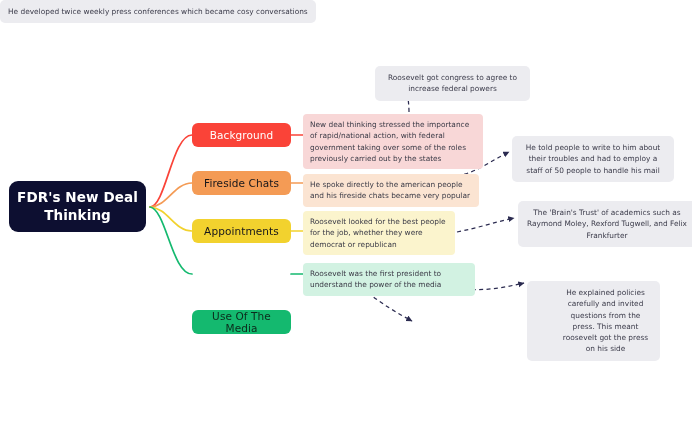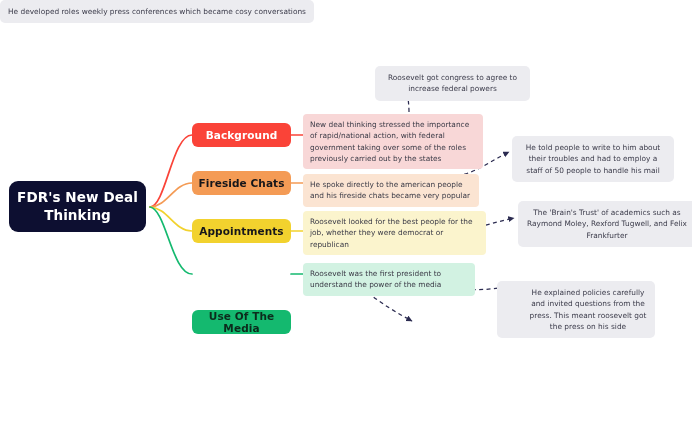--- a/index.html
+++ b/index.html
@@ -52,21 +52,21 @@
   }
 
   
   .branch {
     height: 24px;
     border-radius: 6px;
     display: flex;
     align-items: center;
     justify-content: center;
     font-size: 10.5px;
-    font-weight: bold;
+    font-weight: normal;
     color: #16161a;
     letter-spacing: .1px;
     text-align: center;
     padding: 0 6px;
   }
   #branch-0 { left: 192px; top: 123px; width: 99px; background: #fa4338; color:#ffffff; }
   #branch-1 { left: 192px; top: 171px; width: 99px; background: #f49b55; }
   #branch-2 { left: 192px; top: 219px; width: 99px; background: #f2d22e; }
   #branch-3 { left: 192px; top: 262px; width: 99px; background: #14b96f; color:#0c2b1c;margin-top:48px; }
 
@@ -74,38 +74,38 @@
   .note {
     border-radius: 4px;
     font-size: 7.4px;
     line-height: 1.52;
     color: #3a3a46;
     padding: 5px 7px;
     box-sizing: border-box;
   }
   #note-0 { left: 303px; top: 114px; width: 180px; background: #f8d7d7; }
   #note-1 { left: 303px; top: 174px; width: 176px; background: #fbe4d2; }
-  #note-2 { left: 303px; top: 211px; width: 183px; background: #fbf4cd; }
+  #note-2 { left: 303px; top: 211px; width: 152px; background: #fbf4cd; }
   #note-3 { left: 303px; top: 263px; width: 172px; background: #d2f2e2; }
 
   
   .callout {
     background: #ececf0;
     border-radius: 5px;
     font-size: 7.4px;
     line-height: 1.52;
     color: #3b3b4a;
     text-align: center;
     padding: 6px 8px;
     box-sizing: border-box;
   }
   #callout-federal-powers { left: 375px; top: 66px;  width: 155px; }
   #callout-mail-staff     { left: 512px; top: 136px; width: 162px; }
   #callout-brains-trust   { left: 518px; top: 201px; width: 178px; }
-  #callout-press-side     { left: 497px; top: 281px; width: 158px; padding-left: 32px; }
+  #callout-press-side     { left: 527px; top: 281px; width: 133px; padding-left: 32px; }
 </style>
 </head>
 <body>
 
 <div id="canvas">
 
   <svg id="wires" viewBox="0 0 692 428" xmlns="http://www.w3.org/2000/svg">
     <defs>
       <marker id="arrowhead" markerWidth="6" markerHeight="6" refX="4.6" refY="2.4" orient="auto">
         <path d="M0,0 L5,2.4 L0,4.8 z" fill="#2b2b50"></path>
@@ -144,15 +144,15 @@
 
   <div class="node note" id="note-0">New deal thinking stressed the importance of rapid/national action, with federal government taking over some  of the roles previously carried out by the states</div>
   <div class="node note" id="note-1">He spoke directly to the american people and his fireside chats became very popular</div>
   <div class="node note" id="note-2">Roosevelt looked for the best people for the job, whether they were democrat or republican</div>
   <div class="node note" id="note-3">Roosevelt was the first president to understand the power of the media</div>
 
   <div class="node callout" id="callout-federal-powers">Roosevelt got congress to agree to increase federal powers</div>
   <div class="node callout" id="callout-mail-staff">He told people to write to him about their troubles and had to employ a staff of 50 people to handle his mail</div>
   <div class="node callout" id="callout-brains-trust">The 'Brain's Trust' of academics such as Raymond Moley, Rexford Tugwell, and Felix Frankfurter</div>
   <div class="node callout" id="callout-press-side">He explained policies carefully and invited questions from the press. This meant roosevelt got the press on his side</div>
-  <div class="node callout" id="callout-press-conferences">He developed roles weekly press conferences which became cosy conversations</div>
+  <div class="node callout" id="callout-press-conferences">He developed twice weekly press conferences which became cosy conversations</div>
 
 </div>
 
 </body></html>

